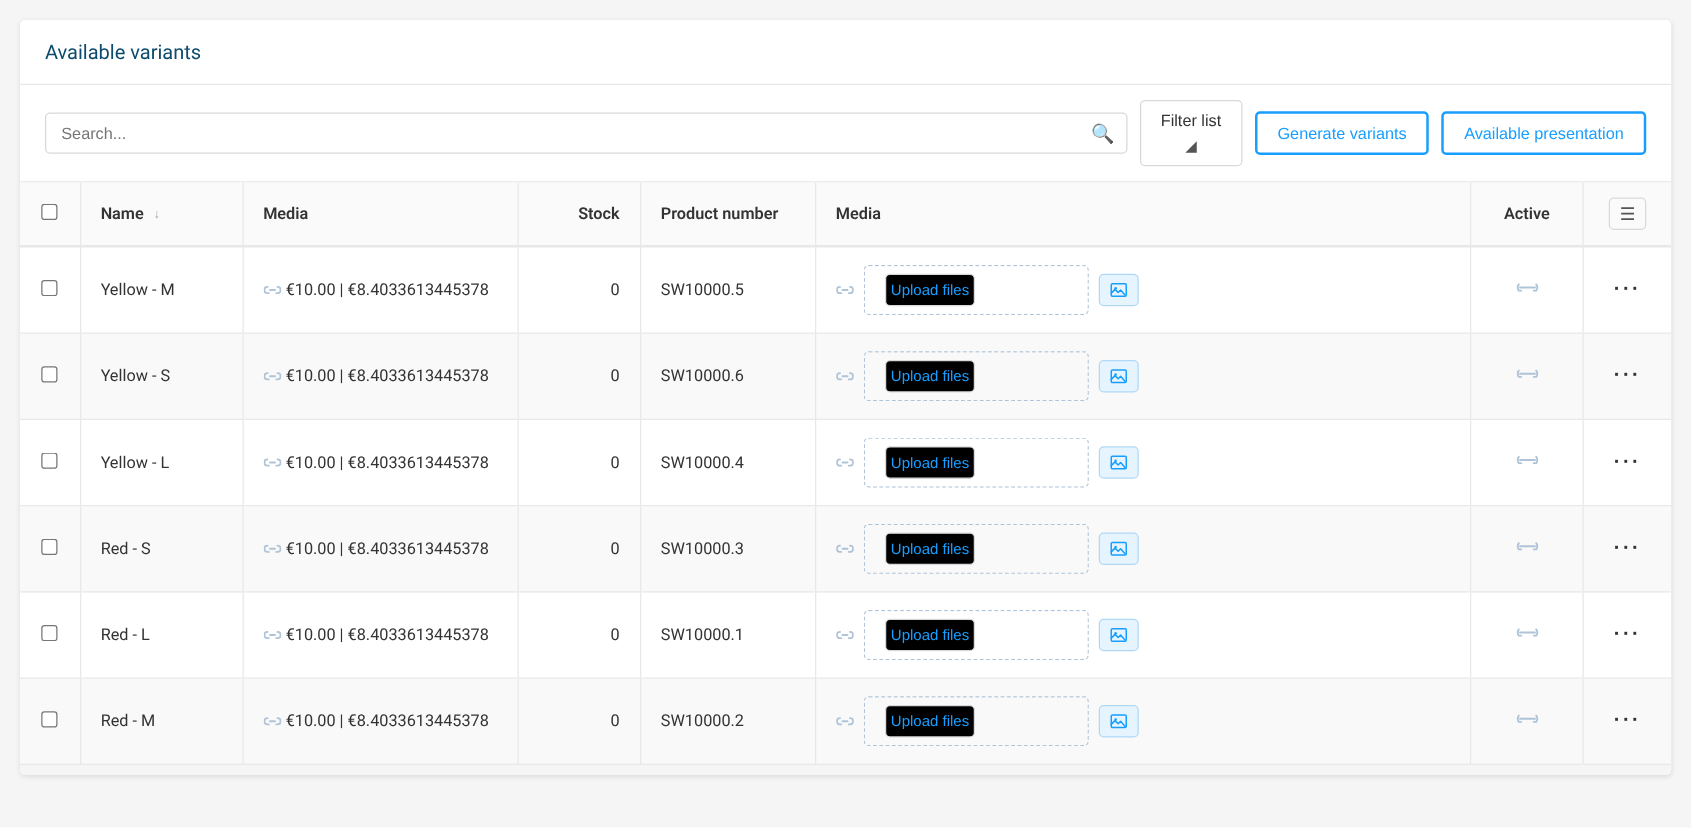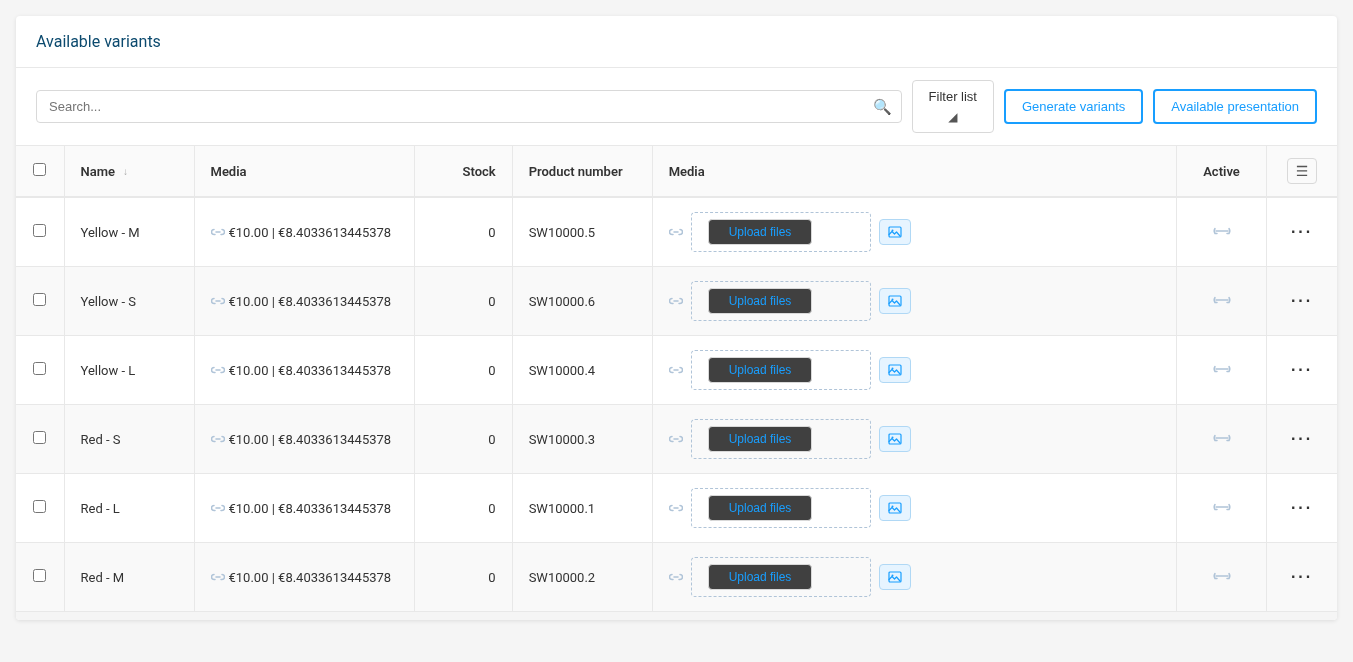--- a/index.html
+++ b/index.html
@@ -147,24 +147,24 @@
     .upload-dropzone {
       border: 1px dashed #b0c4d8;
       border-radius: 4px;
       padding: 6px 16px;
       display: flex;
       align-items: center;
       gap: 8px;
       min-width: 180px;
     }
     .upload-btn {
-      background: #404040;
+      background: #000000;
       border: 1px solid #d9d9d9;
       border-radius: 4px;
-      padding: 5px 20px;
+      padding: 5px 4px;
       font-size: 12px;
       color: #189eff;
       cursor: pointer;
       white-space: nowrap;
     }
     .upload-img-btn {
       background: #e6f4ff;
       border: 1px solid #b0d8f5;
       border-radius: 4px;
       padding: 5px 8px;

